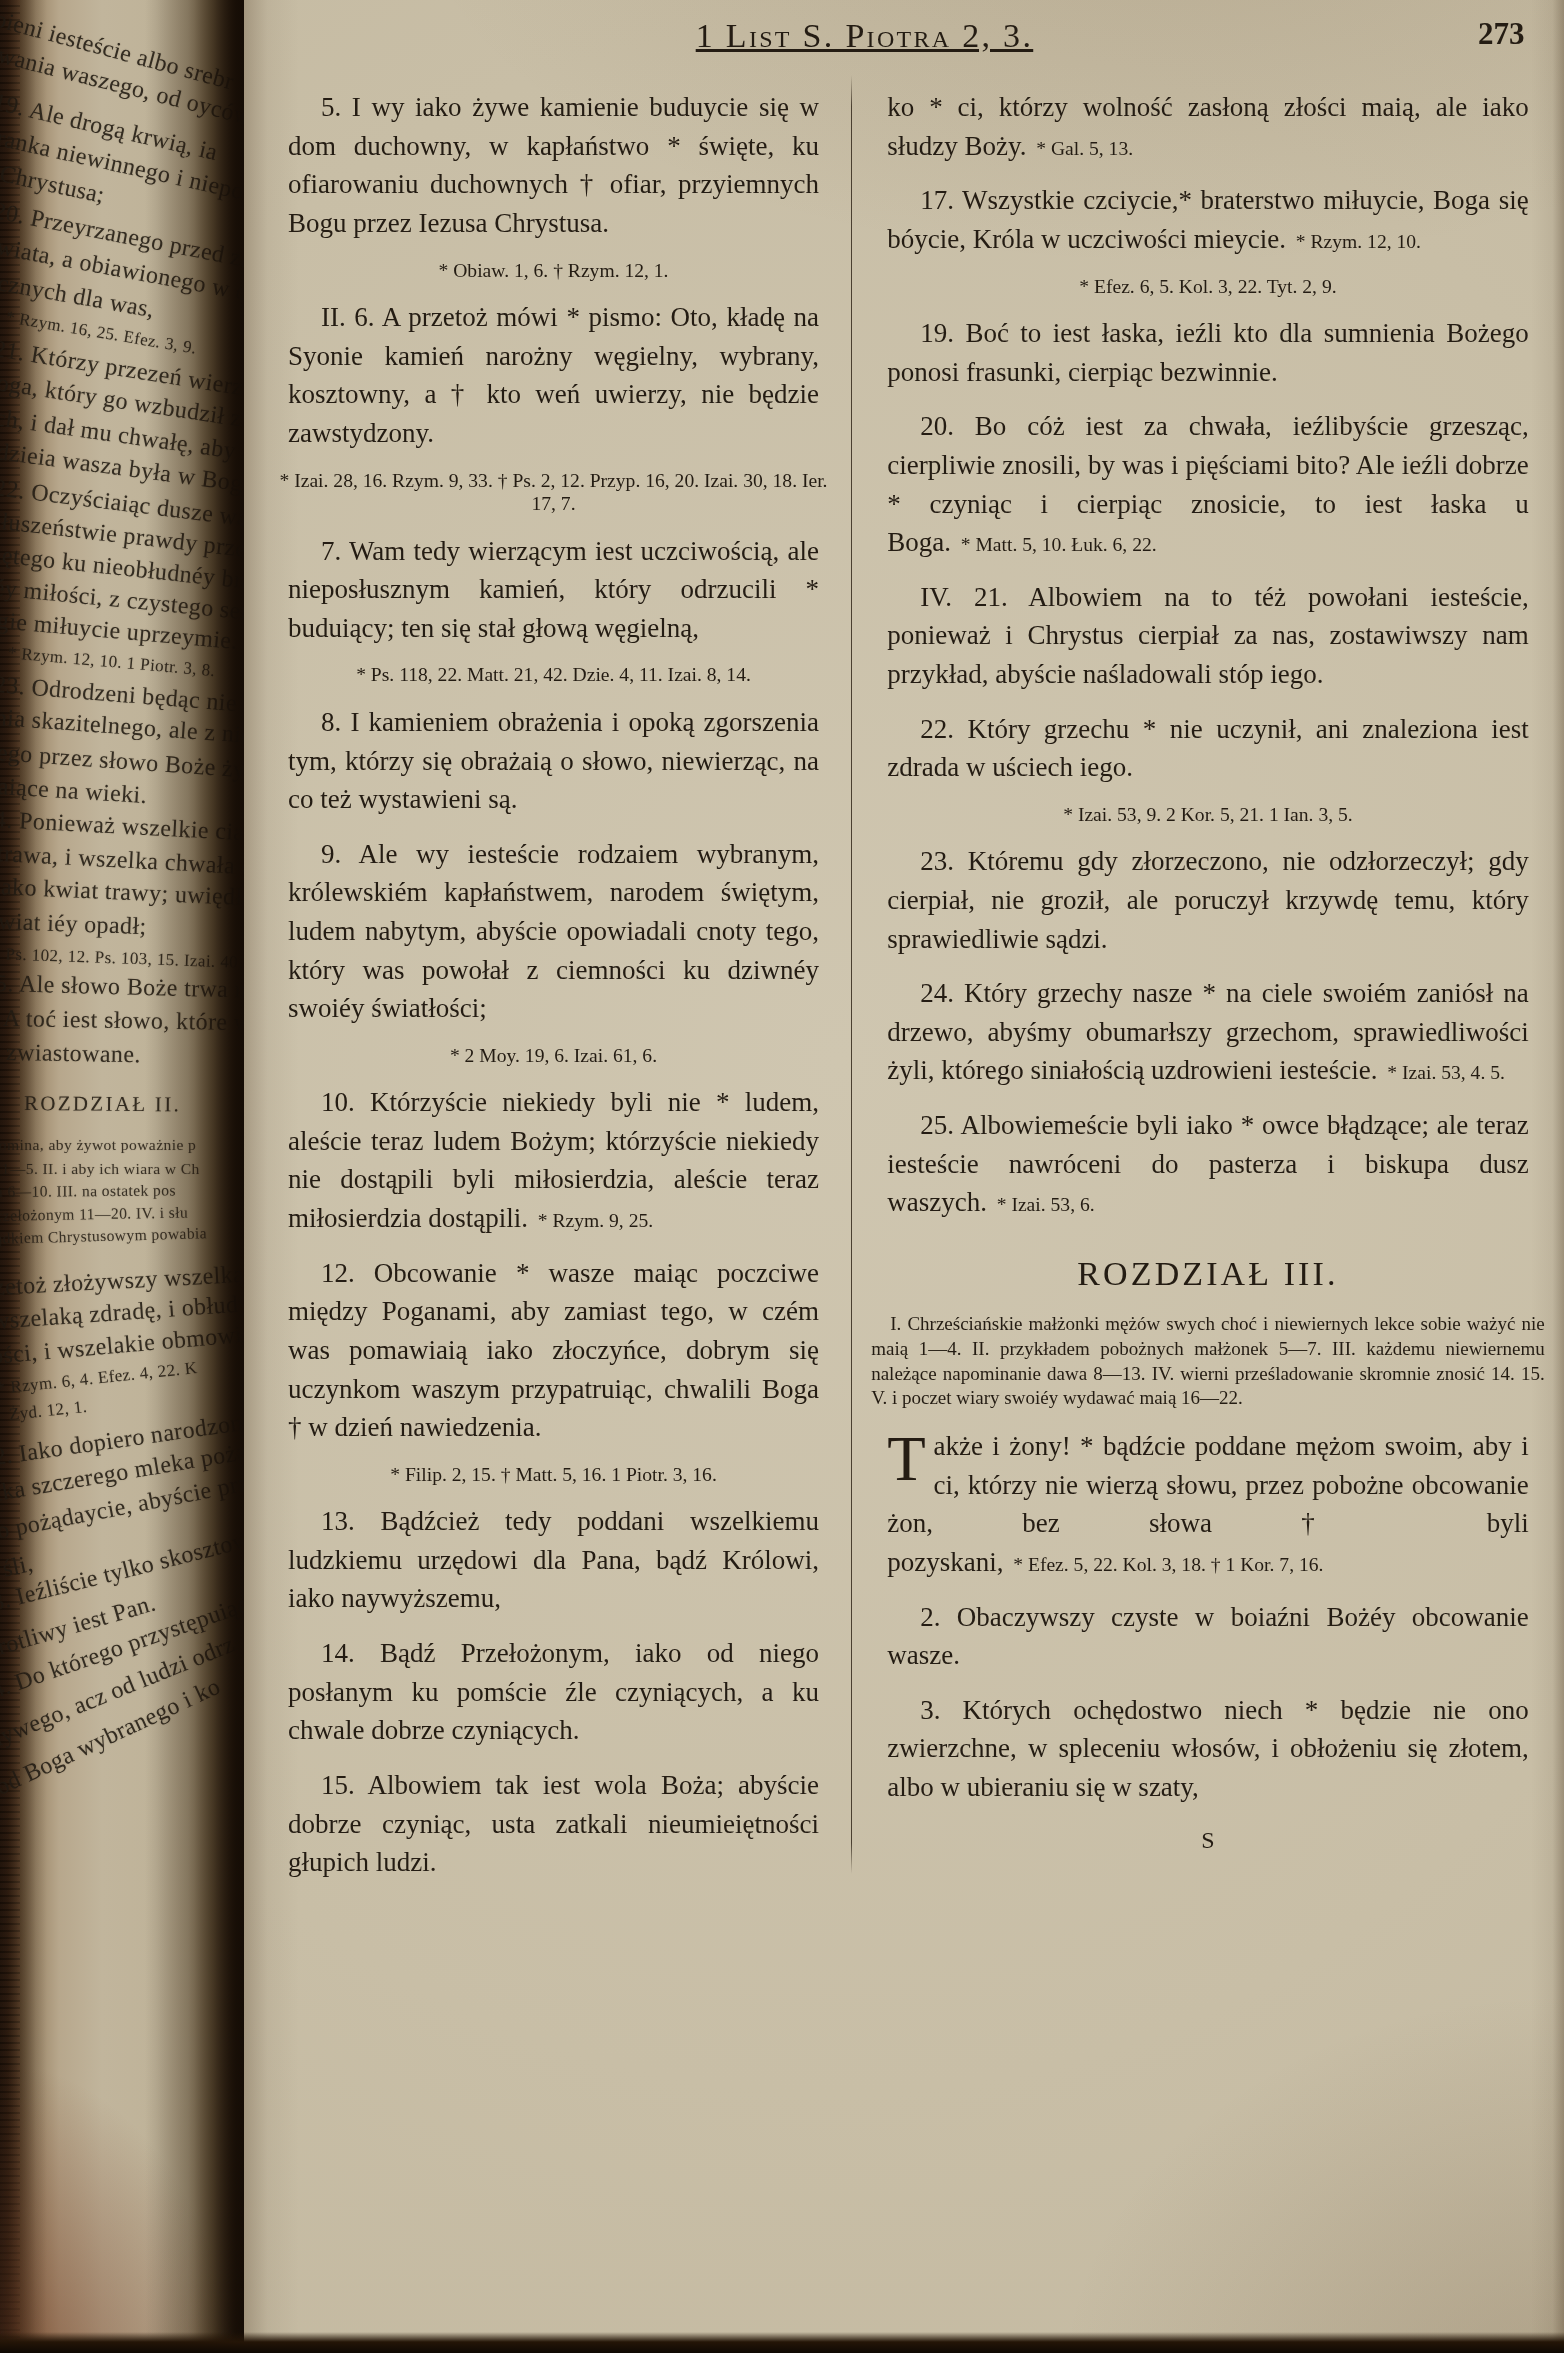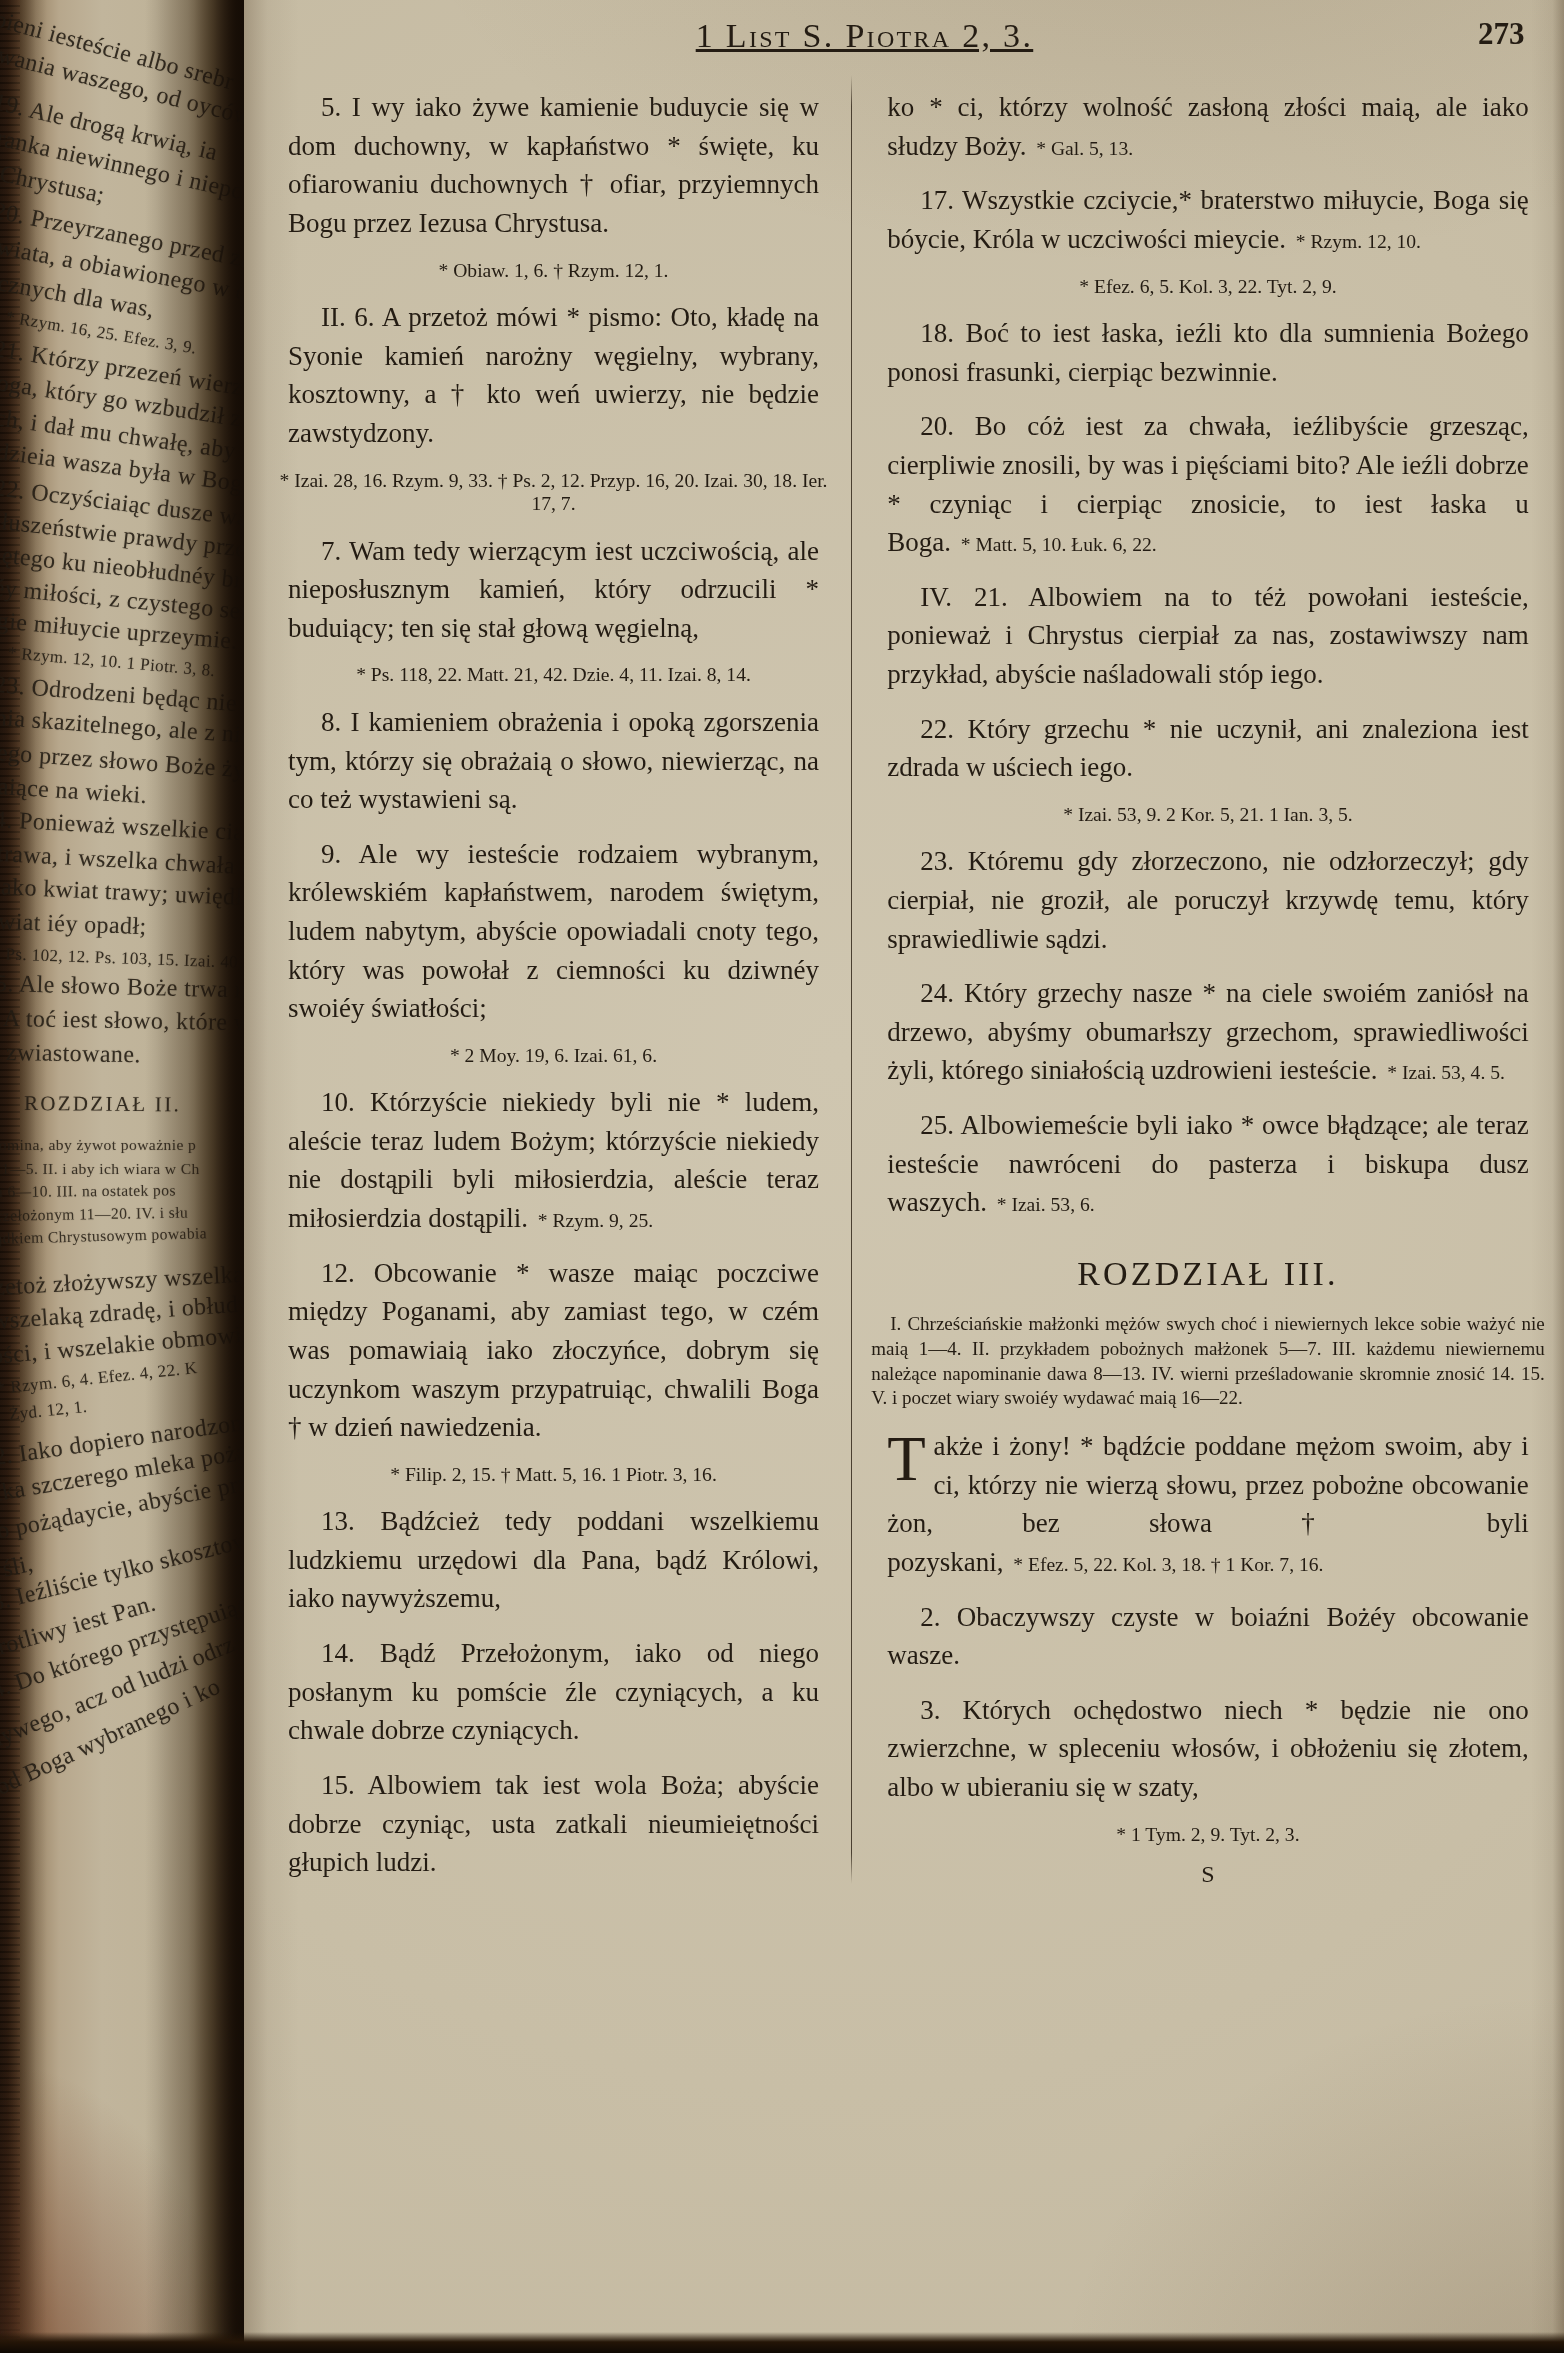--- a/index.html
+++ b/index.html
@@ -159,33 +159,32 @@
           <p class="block ref">* Filip. 2, 15. † Matt. 5, 16. 1 Piotr. 3, 16.</p>
           <p class="block verse">13. Bądźcież tedy poddani wszelkiemu ludzkiemu urzędowi dla Pana, bądź Królowi, iako naywyższemu,</p>
           <p class="block verse">14. Bądź Przełożonym, iako od niego posłanym ku pomście źle czyniących, a ku chwale dobrze czyniących.</p>
           <p class="block verse">15. Albowiem tak iest wola Boża; abyście dobrze czyniąc, usta zatkali nieumieiętności głupich ludzi.</p>
         </div>
       <div class="divider"></div>
       <div class="col col-right">
           <p class="block verse cont">ko * ci, którzy wolność zasłoną złości maią, ale iako słudzy Boży.<span class="ref-inline"> * Gal. 5, 13.</span></p>
           <p class="block verse">17. Wszystkie czciycie,* braterstwo miłuycie, Boga się bóycie, Króla w uczciwości mieycie.<span class="ref-inline"> * Rzym. 12, 10.</span></p>
           <p class="block ref">* Efez. 6, 5. Kol. 3, 22. Tyt. 2, 9.</p>
-          <p class="block verse">18. Boć to iest łaska, ieźli kto dla sumnienia Bożego ponosi frasunki, cierpiąc bezwinnie.</p>
+          <p class="block verse">19. Boć to iest łaska, ieźli kto dla sumnienia Bożego ponosi frasunki, cierpiąc bezwinnie.</p>
           <p class="block verse">20. Bo cóż iest za chwała, ieźlibyście grzesząc, cierpliwie znosili, by was i pięściami bito? Ale ieźli dobrze * czyniąc i cierpiąc znosicie, to iest łaska u Boga.<span class="ref-inline"> * Matt. 5, 10. Łuk. 6, 22.</span></p>
           <p class="block verse">IV. 21. Albowiem na to téż powołani iesteście, ponieważ i Chrystus cierpiał za nas, zostawiwszy nam przykład, abyście naśladowali stóp iego.</p>
           <p class="block verse">22. Który grzechu * nie uczynił, ani znaleziona iest zdrada w uściech iego.</p>
           <p class="block ref">* Izai. 53, 9. 2 Kor. 5, 21. 1 Ian. 3, 5.</p>
           <p class="block verse">23. Któremu gdy złorzeczono, nie odzłorzeczył; gdy cierpiał, nie groził, ale poruczył krzywdę temu, który sprawiedliwie sądzi.</p>
           <p class="block verse">24. Który grzechy nasze * na ciele swoiém zaniósł na drzewo, abyśmy obumarłszy grzechom, sprawiedliwości żyli, którego siniałością uzdrowieni iesteście.<span class="ref-inline"> * Izai. 53, 4. 5.</span></p>
           <p class="block verse">25. Albowiemeście byli iako * owce błądzące; ale teraz iesteście nawróceni do pasterza i biskupa dusz waszych.<span class="ref-inline"> * Izai. 53, 6.</span></p>
           <p class="block heading">ROZDZIAŁ III.</p>
           <p class="block summary">I. Chrześciańskie małżonki mężów swych choć i niewiernych lekce sobie ważyć nie maią 1—4. II. przykładem pobożnych małżonek 5—7. III. każdemu niewiernemu należące napominanie dawa 8—13. IV. wierni prześladowanie skromnie znosić 14. 15. V. i poczet wiary swoiéy wydawać maią 16—22.</p>
           <p class="block verse cont"><span class="dropcap">T</span>akże i żony! * bądźcie poddane mężom swoim, aby i ci, którzy nie wierzą słowu, przez pobożne obcowanie żon, bez słowa † byli pozyskani,<span class="ref-inline"> * Efez. 5, 22. Kol. 3, 18. † 1 Kor. 7, 16.</span></p>
           <p class="block verse">2. Obaczywszy czyste w boiaźni Bożéy obcowanie wasze.</p>
           <p class="block verse">3. Których ochędostwo niech * będzie nie ono zwierzchne, w spleceniu włosów, i obłożeniu się złotem, albo w ubieraniu się w szaty,</p>
-          <p class="block ref">* 1 Tym. 2, 9. Tyt. 2, 3.</p>
           <p class="block sig">S</p>
         </div>
     </div>
   </div>
 
 </div>
 
 
 </body></html>

